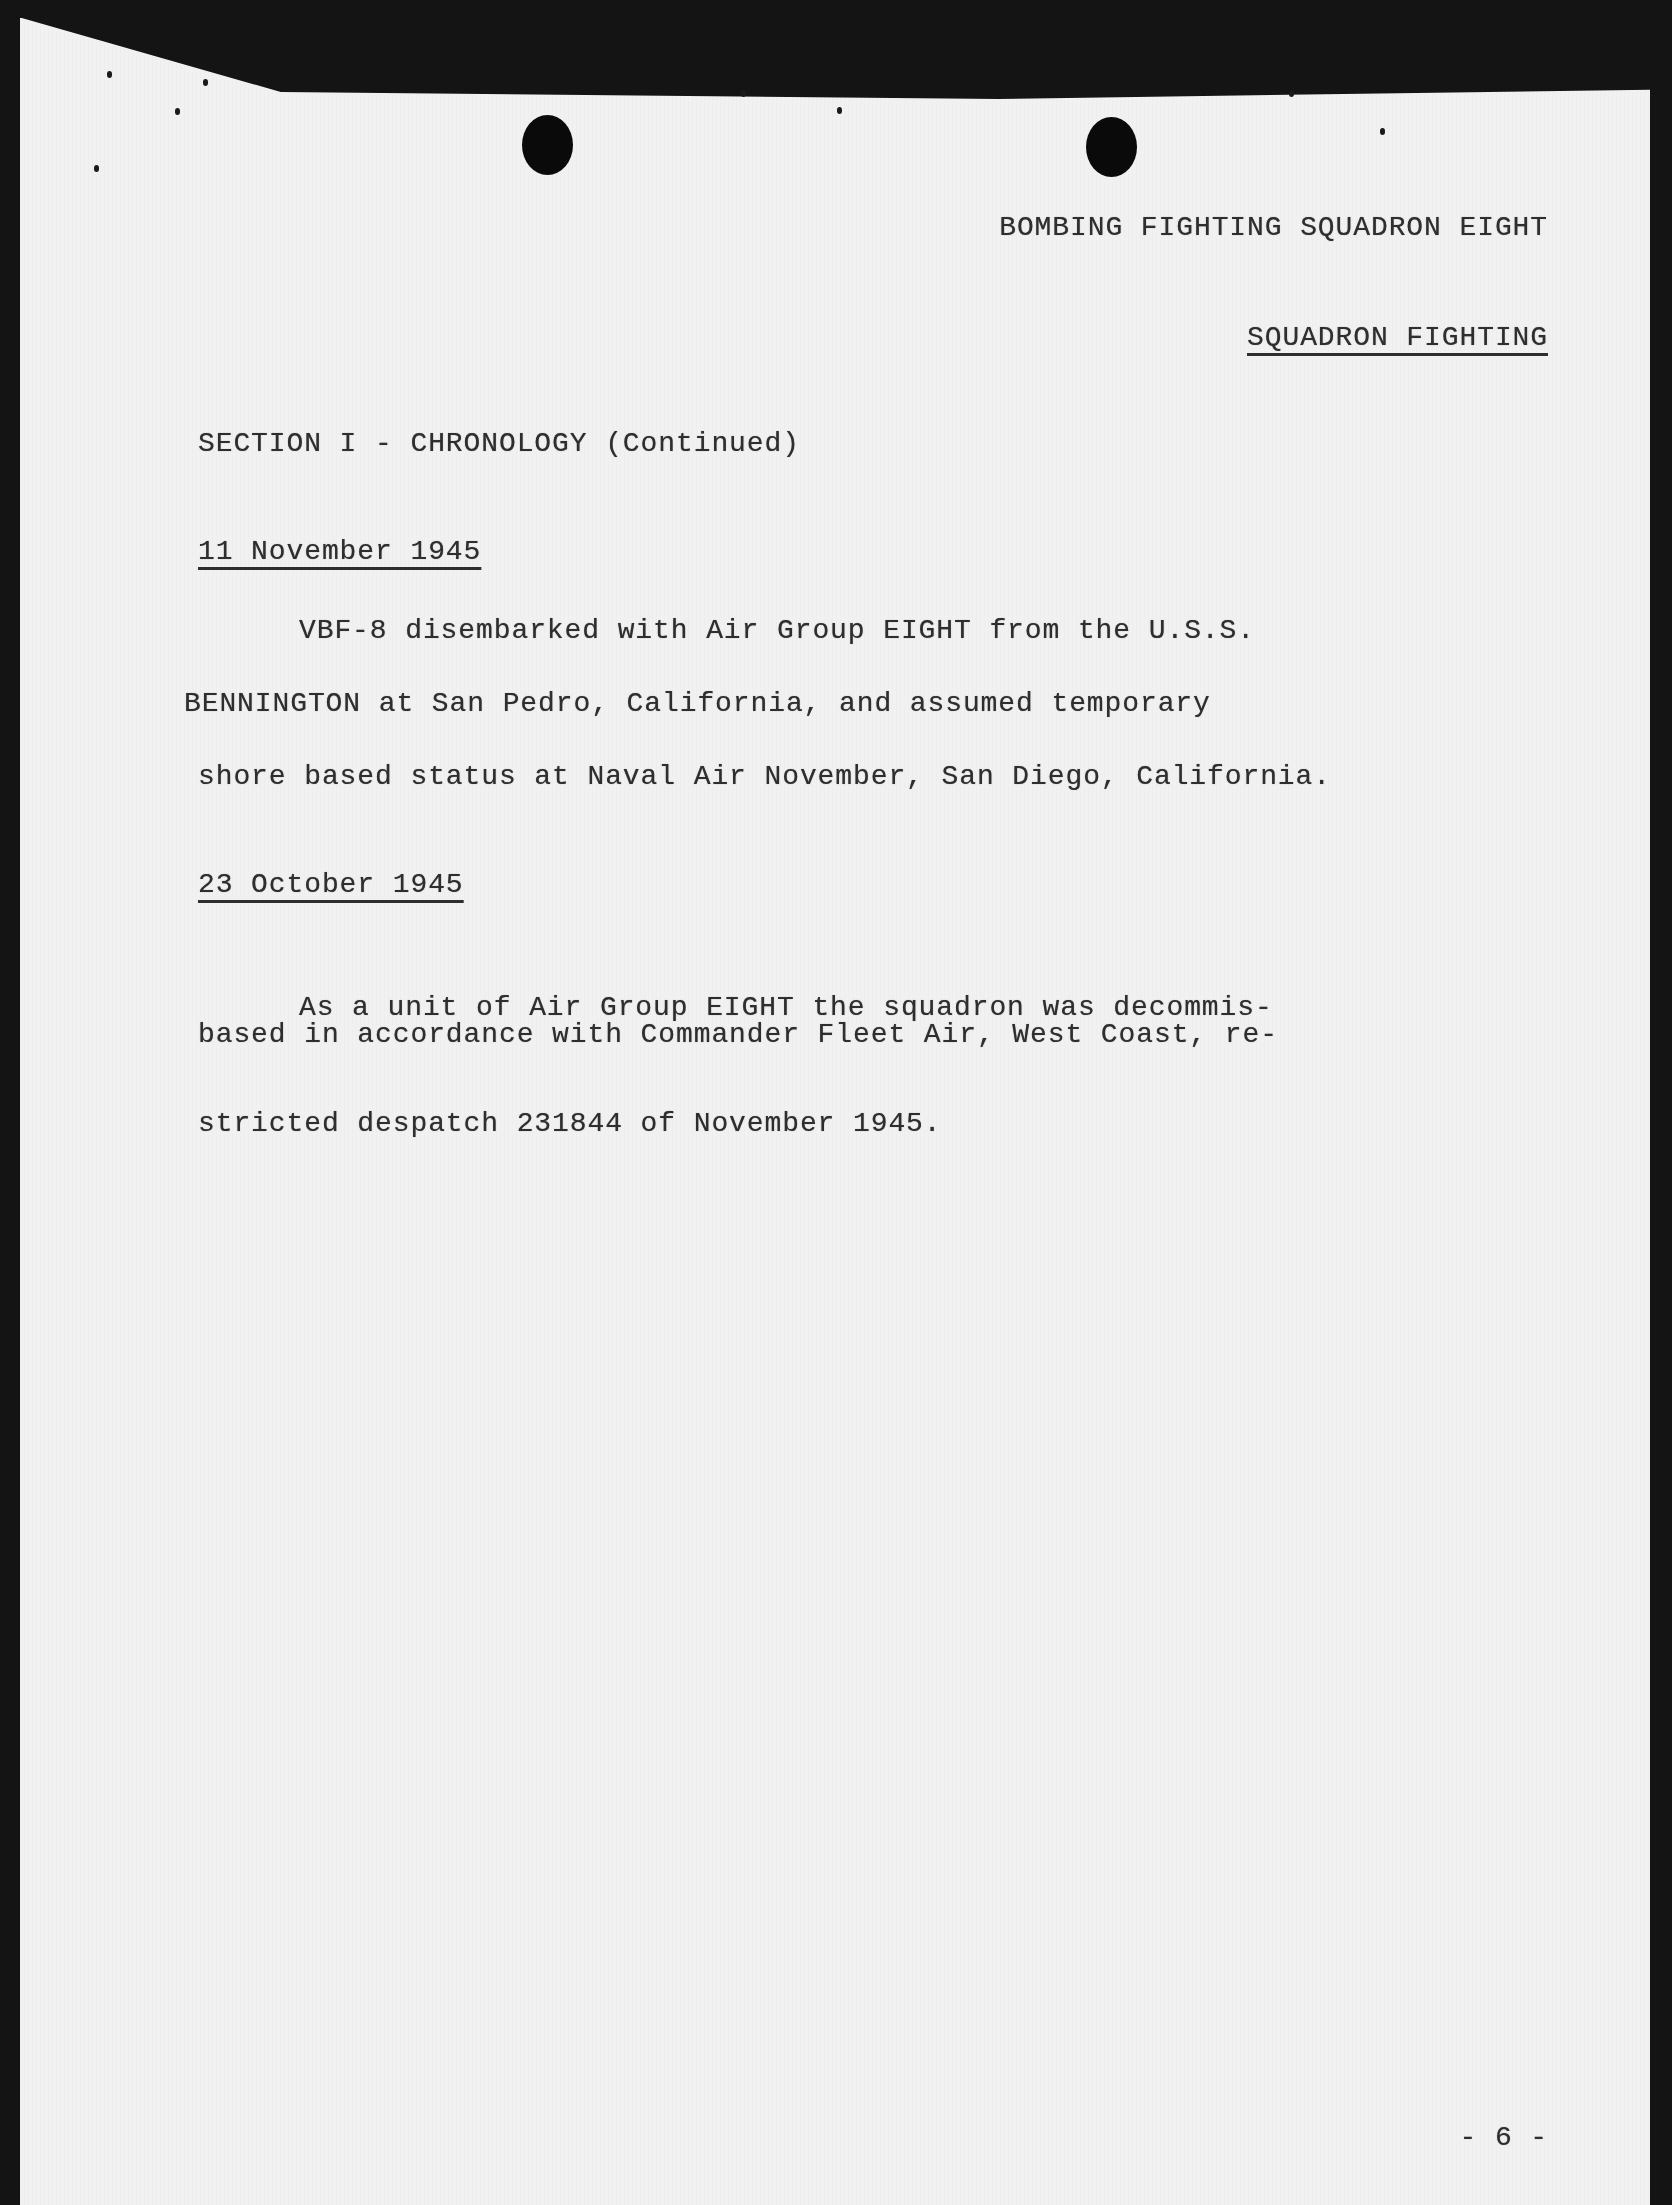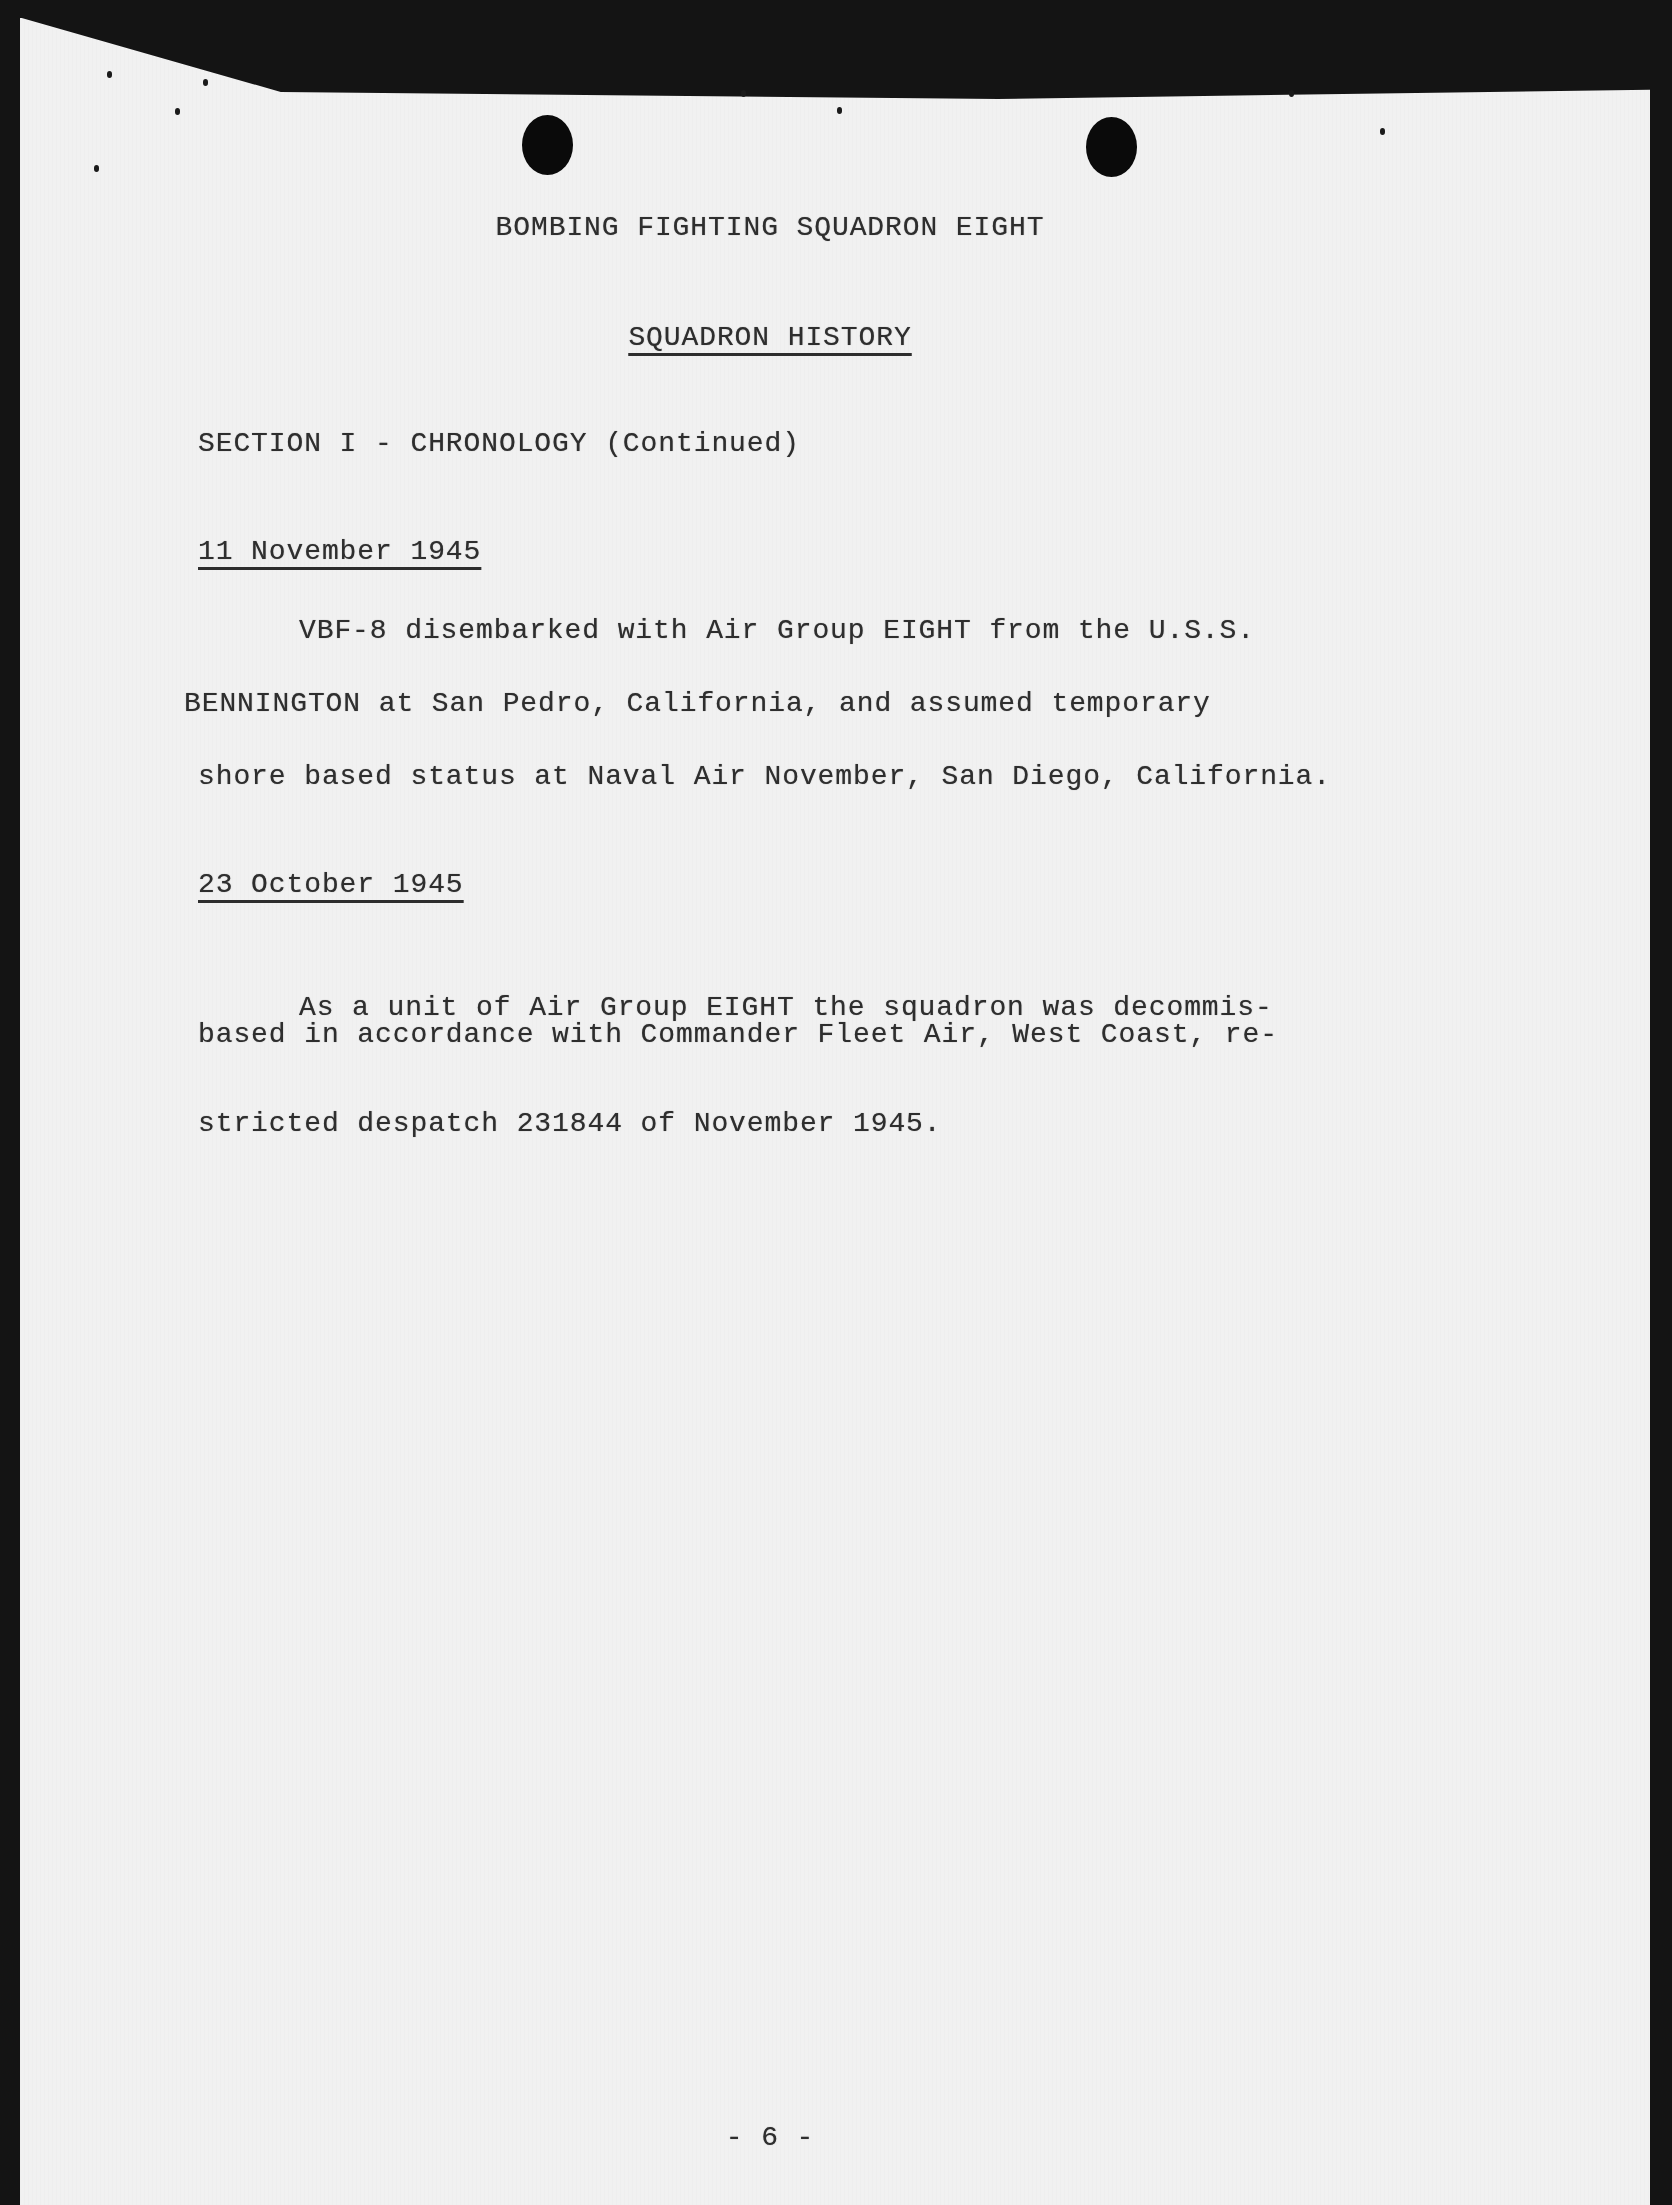--- a/index.html
+++ b/index.html
@@ -55,23 +55,23 @@
       font-family: "Liberation Mono", "DejaVu Sans Mono", monospace;
       text-shadow: 0 0 0.9px rgba(40,40,40,0.55);
       text-align: right;
     }
     .underline {
       text-decoration: underline;
       text-decoration-thickness: 3.1px;
       text-underline-offset: 8px;
     }
     .center {
-      left: 4px;
+      left: 16px;
       width: 1532px;
-      text-align: center;
+      text-align: right;
     }
   </style>
 </head>
 <body>
 
 <div class="film"></div>
 <div class="paper"></div>
 
 <div class="punch-hole" style="left:522px;top:115px;"></div>
 <div class="punch-hole" style="left:1086px;top:117px;"></div>
@@ -79,21 +79,21 @@
 <div class="speck" style="left:107px;top:71px;"></div>
 <div class="speck" style="left:203px;top:79px;"></div>
 <div class="speck" style="left:175px;top:108px;"></div>
 <div class="speck" style="left:94px;top:165px;"></div>
 <div class="speck" style="left:741px;top:90px;"></div>
 <div class="speck" style="left:837px;top:107px;"></div>
 <div class="speck" style="left:1289px;top:90px;"></div>
 <div class="speck" style="left:1380px;top:128px;"></div>
 
 <div class="typed center" style="top:214px;">BOMBING FIGHTING SQUADRON EIGHT</div>
-<div class="typed center" style="top:324px;"><span class="underline">SQUADRON HISTORY</span></div>
+<div class="typed center" style="top:324px;"><span class="underline">SQUADRON FIGHTING</span></div>
 
 <div class="typed" style="left:198px;top:430px;">SECTION I - CHRONOLOGY (Continued)</div>
 
 <div class="typed" style="left:198px;top:538px;"><span class="underline">11 November 1945</span></div>
 <div class="typed" style="left:299px;top:617px;">VBF-8 disembarked with Air Group EIGHT from the U.S.S.</div>
 <div class="typed" style="left:184px;top:690px;">BENNINGTON at San Pedro, California, and assumed temporary</div>
 <div class="typed" style="left:198px;top:763px;">shore based status at Naval Air November, San Diego, California.</div>
 
 <div class="typed" style="left:198px;top:871px;"><span class="underline">23 October 1945</span></div>
 <div class="typed" style="left:299px;top:950px;margin-top:44px;">As a unit of Air Group EIGHT the squadron was decommis-</div>

